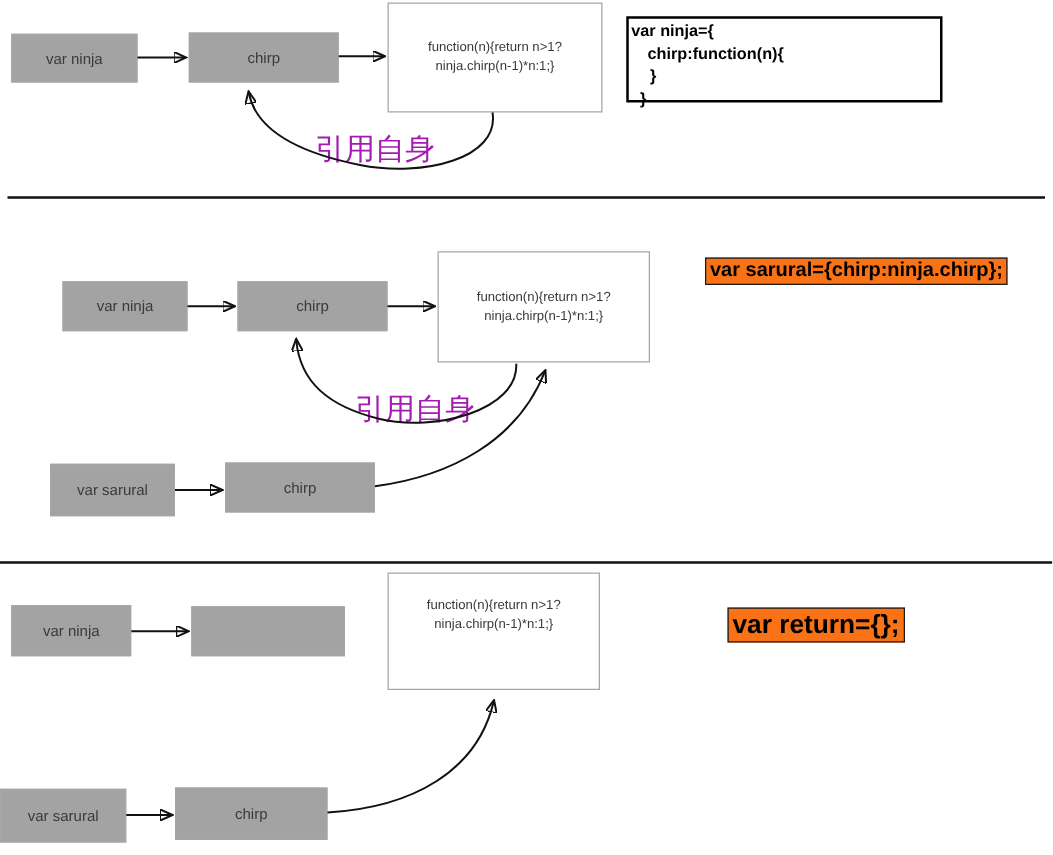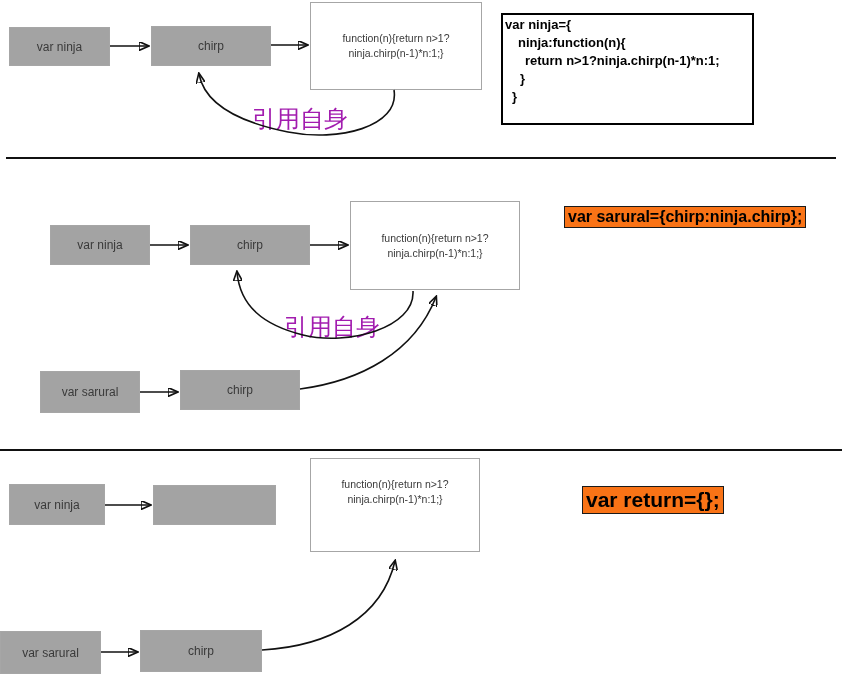--- a/index.html
+++ b/index.html
@@ -54,24 +54,23 @@
     <span>chirp</span>
   </div>
 
   <div class="funcbox" style="left:310px;top:2px;width:172px;height:88px;">
     <div>function(n){return n&gt;1?</div>
     <div>ninja.chirp(n-1)*n:1;}</div>
   </div>
 
   <div class="cjklabel" style="left:252px;top:103px;">引用自身</div>
 
-  <div class="codebox" style="left:501px;top:13px;width:253px;height:112px;">
+  <div class="codebox" style="left:501px;top:13px;width:253px;height:69px;">
     <div class="codeline-1">var ninja={</div>
-    <div class="codeline-2">ninja:function(n){</div>
-    <div class="codeline-3">return n&gt;1?ninja.chirp(n-1)*n:1;</div>
+    <div class="codeline-2">chirp:function(n){</div>
     <div class="codeline-4">}</div>
     <div class="codeline-5">}</div>
   </div>
 
   <div class="divider" style="left:6px;top:157px;width:830px;"></div>
 
   <div class="box" style="left:50px;top:225px;width:100px;height:40px;">
     <span>var ninja</span>
   </div>
 

